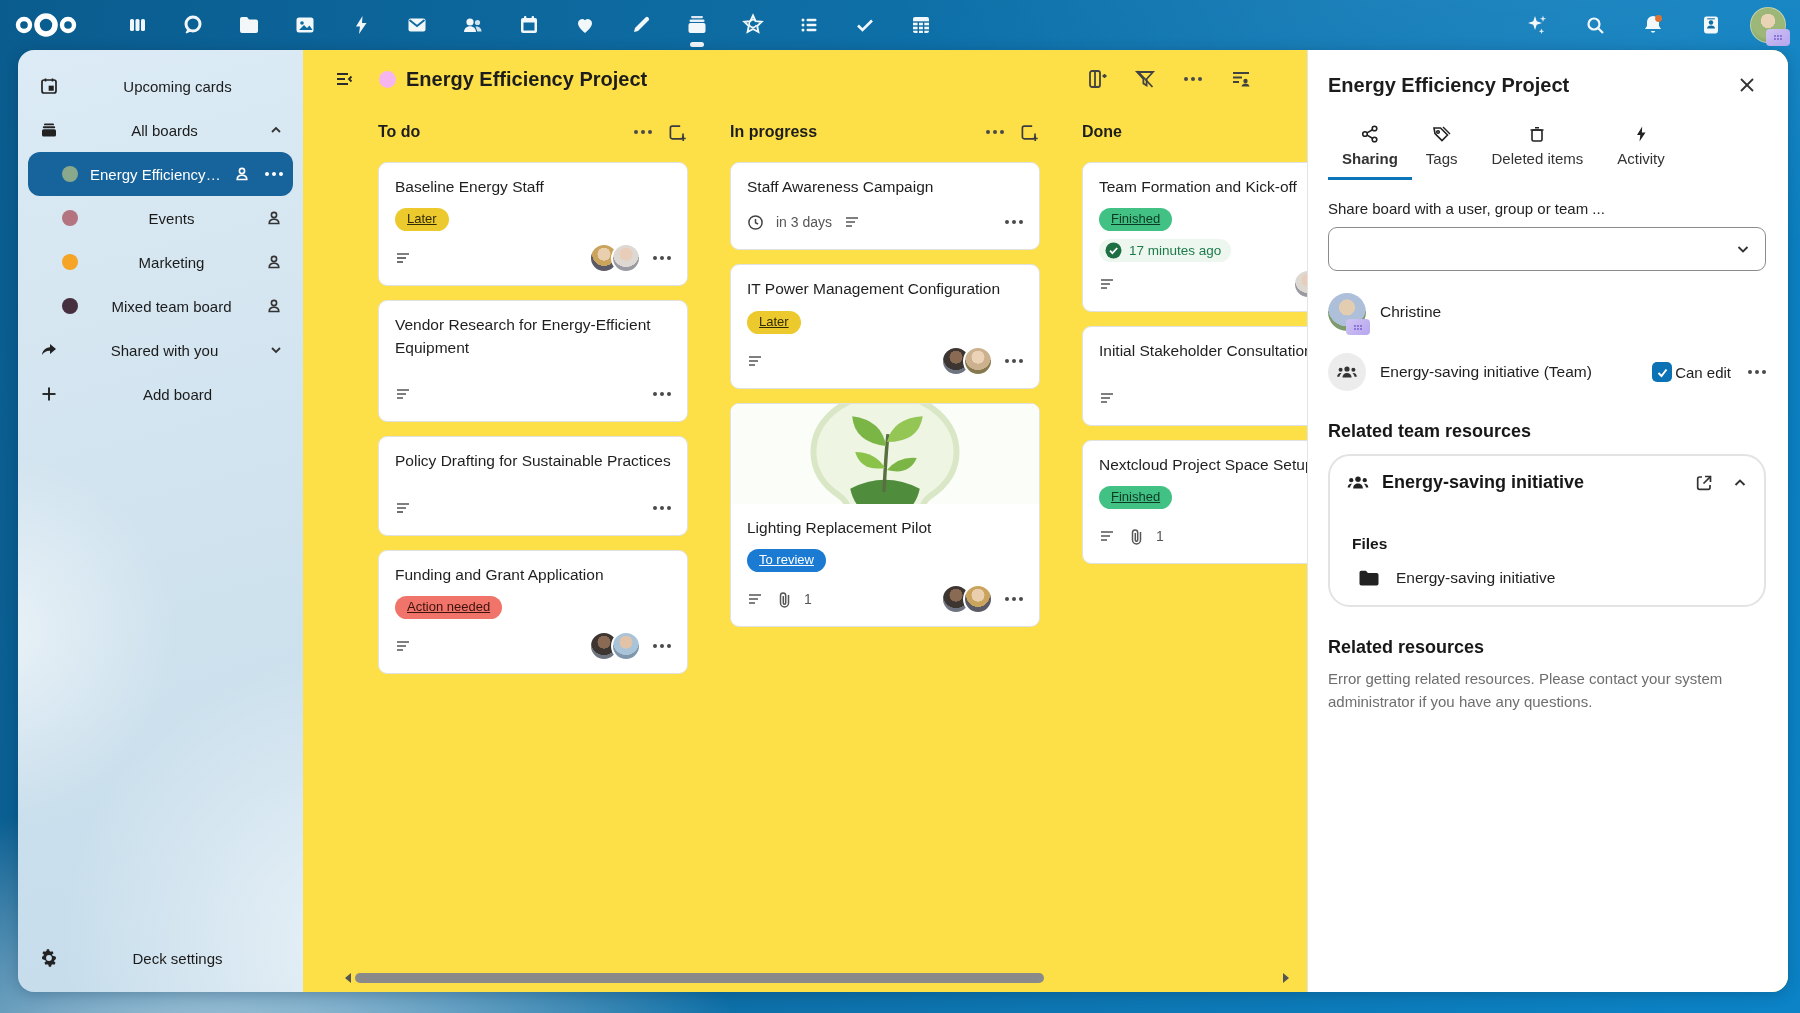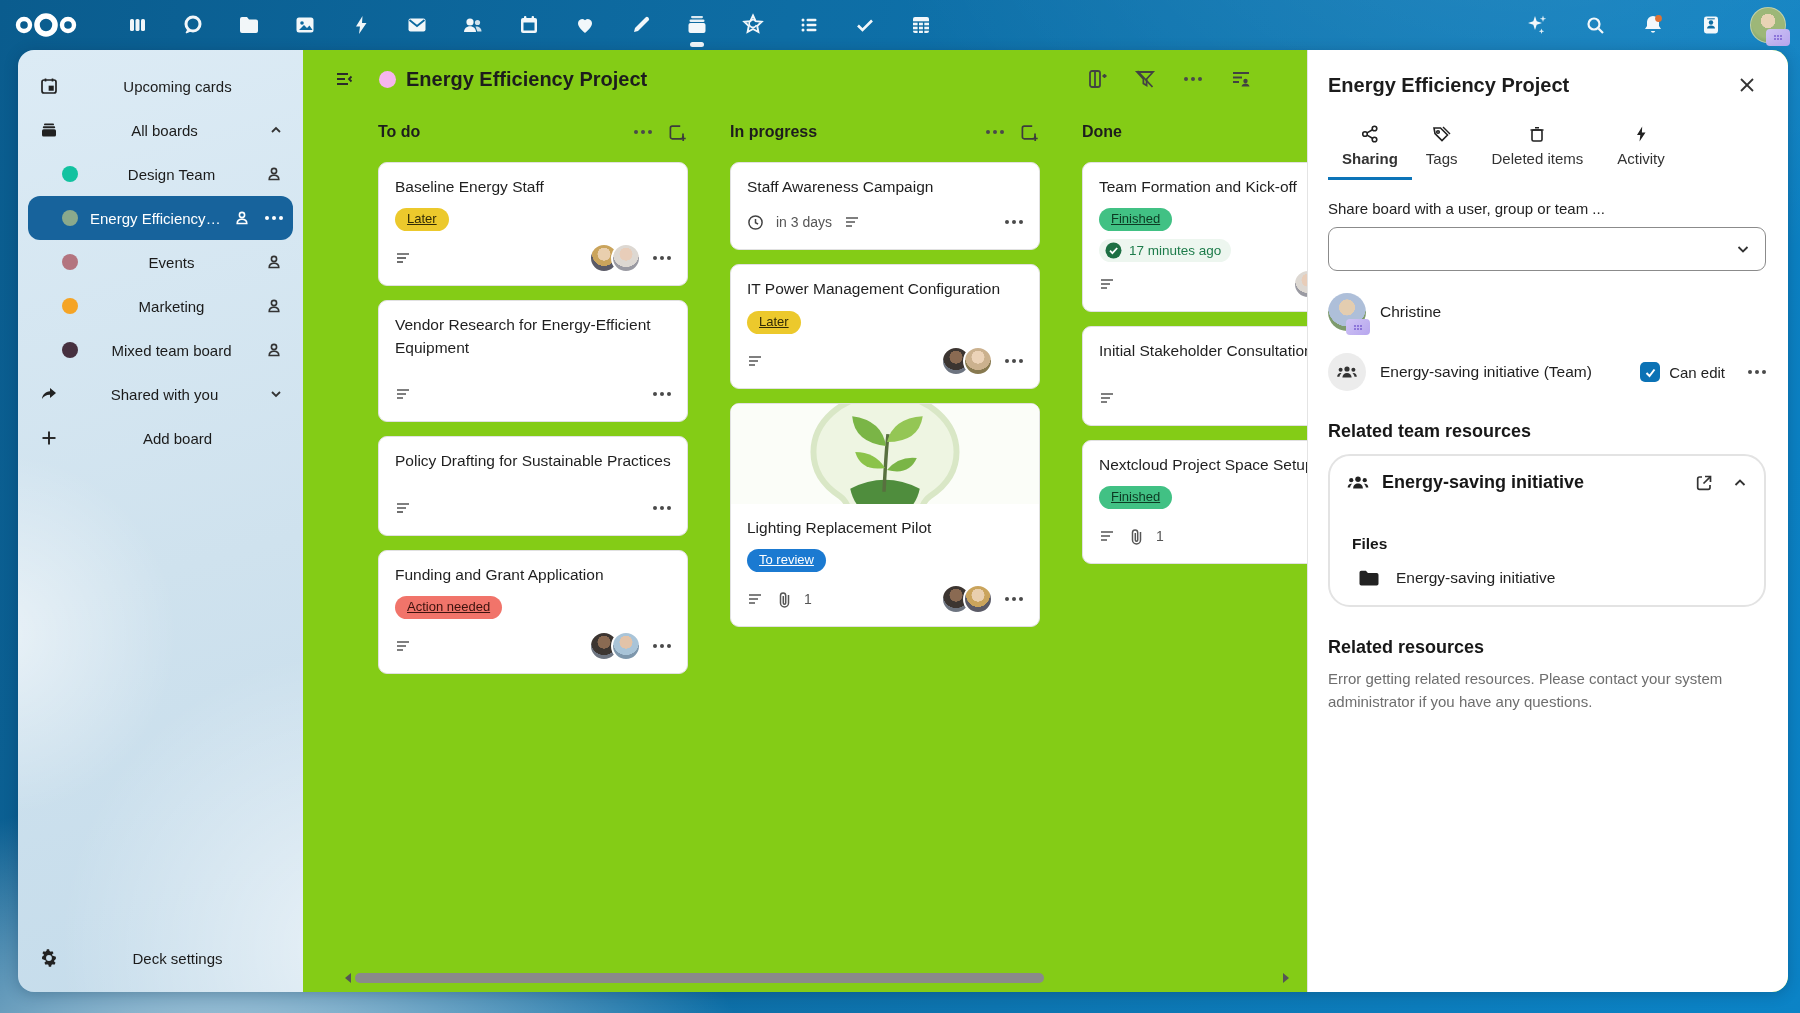--- a/index.html
+++ b/index.html
@@ -43,21 +43,21 @@
   .nav-item .ico { width:22px; display:flex; justify-content:center; }
   .nav-item .lbl { flex:1; white-space:nowrap; overflow:hidden; text-overflow:ellipsis; }
   .nav-board { padding-left:34px; }
   .nav-item.selected { background:#17639c; color:#fff; }
   .dot { width:16px; height:16px; border-radius:50%; flex:0 0 16px; }
   .trail { display:flex; align-items:center; gap:14px; color:#333; }
   .nav-item.selected .trail { color:#fff; }
   .deck-settings { position:absolute; left:10px; bottom:12px; width:265px; }
 
   
-  .main { flex:1; position:relative; background:#84cc16; overflow:hidden; }
+  .main { flex:1; position:relative; background:#fde047; overflow:hidden; }
   .board-header { height:58px; display:flex; align-items:center; padding:0 20px 0 24px; }
   .bh-toggle { width:34px; height:34px; display:flex; align-items:center; justify-content:center; border-radius:8px; cursor:pointer; }
   .bh-dot { width:17px; height:17px; border-radius:50%; margin:0 10px 0 18px; }
   .bh-title { font-size:20px; font-weight:700; color:#1d1d1d; }
   .bh-actions { margin-left:auto; display:flex; align-items:center; gap:10px; margin-right:508px; }
   .icon-btn { width:38px; height:38px; border-radius:9px; display:flex; align-items:center; justify-content:center; cursor:pointer; color:#424242; }
 
   .board { position:absolute; top:58px; left:0; right:0; bottom:30px; display:flex; gap:42px; padding:4px 0 0 75px; overflow:hidden; }
   .col { width:310px; flex:0 0 310px; }
   .col-head { display:flex; align-items:center; height:40px; margin-bottom:10px; }
@@ -108,21 +108,21 @@
   .share-label { margin-top:20px; font-size:15px; color:#222; }
   .share-select { margin-top:10px; height:44px; border:1.5px solid #8b8b8b; border-radius:9px; display:flex; align-items:center; padding:0 14px; cursor:pointer; }
   .share-select .chev { margin-left:auto; }
   .sharee-row { display:flex; align-items:center; gap:14px; margin-top:22px; }
   .sharee-avatar { width:38px; height:38px; border-radius:50%; position:relative; flex:0 0 38px;
     background:radial-gradient(circle at 50% 38%, #e3cdb0 0 26%, #aebfd9 27% 62%, #7e9b6d 63%); }
   .sharee-avatar .badge { position:absolute; right:-4px; bottom:-4px; width:16px; height:16px; border-radius:4px;
     background:linear-gradient(135deg,#cfc4f4,#b7a6ee); display:flex; align-items:center; justify-content:center; }
   .group-avatar { width:38px; height:38px; border-radius:50%; background:#ececec; display:flex; align-items:center; justify-content:center; flex:0 0 38px; }
   .sharee-name { font-size:15.5px; color:#1e1e1e; }
-  .canedit { margin-left:auto; display:flex; align-items:center; gap:9px;text-align:right; }
+  .canedit { margin-left:auto; display:flex; align-items:center; gap:3px;text-align:right; }
   .checkbox { width:20px; height:20px; border-radius:5px; background:#0b72b5; display:flex; align-items:center; justify-content:center; }
   .canedit-lbl { font-size:15px; color:#222; }
   .canedit .dots { margin-left:14px; }
   .section-h { font-size:18px; font-weight:700; color:#171717; margin-top:30px; }
   .resource-card { margin-top:12px; border:2px solid #e3e3e3; border-radius:22px; padding:16px 16px 18px 16px; }
   .rc-head { display:flex; align-items:center; gap:12px; }
   .rc-title { font-size:18px; font-weight:700; color:#171717; }
   .rc-acts { margin-left:auto; display:flex; align-items:center; gap:18px; color:#333; }
   .rc-files-lbl { margin-top:42px; font-size:15.5px; font-weight:700; color:#171717; padding-left:6px; }
   .rc-folder-row { margin-top:16px; display:flex; align-items:center; gap:16px; padding-left:12px; font-size:15.5px; color:#222; }
@@ -317,30 +317,20 @@
           </svg>
       </span>
       <span class="lbl">All boards</span>
       <span class="trail">
         <svg width="14" height="14" viewBox="0 0 14 14" fill="none" stroke="#333" stroke-width="1.8">
             <path d="M3 9 l4-4 4 4"></path>
           </svg>
       </span>
     </div>
 
-    <div class="nav-item nav-board">
-      <span class="dot" style="background: rgb(18, 194, 160);"></span>
-      <span class="lbl">Design Team</span>
-      <span class="trail">
-        <svg width="18" height="18" viewBox="0 0 18 18" fill="none" stroke="#333" stroke-width="1.6">
-            <circle cx="9" cy="6" r="2.6"></circle>
-            <path d="M4.2 14.5 c0-2.7 2.1-4.3 4.8-4.3 s4.8 1.6 4.8 4.3 z"></path>
-          </svg>
-      </span>
-    </div>
 
     <div class="nav-item nav-board selected">
       <span class="dot" style="background: rgb(138, 169, 140);"></span>
       <span class="lbl">Energy Efficiency Pro…</span>
       <span class="trail">
         <span>
           <svg width="18" height="18" viewBox="0 0 18 18" fill="none" stroke="#fff" stroke-width="1.6">
               <circle cx="9" cy="6" r="2.6"></circle>
               <path d="M4.2 14.5 c0-2.7 2.1-4.3 4.8-4.3 s4.8 1.6 4.8 4.3 z"></path>
             </svg>

